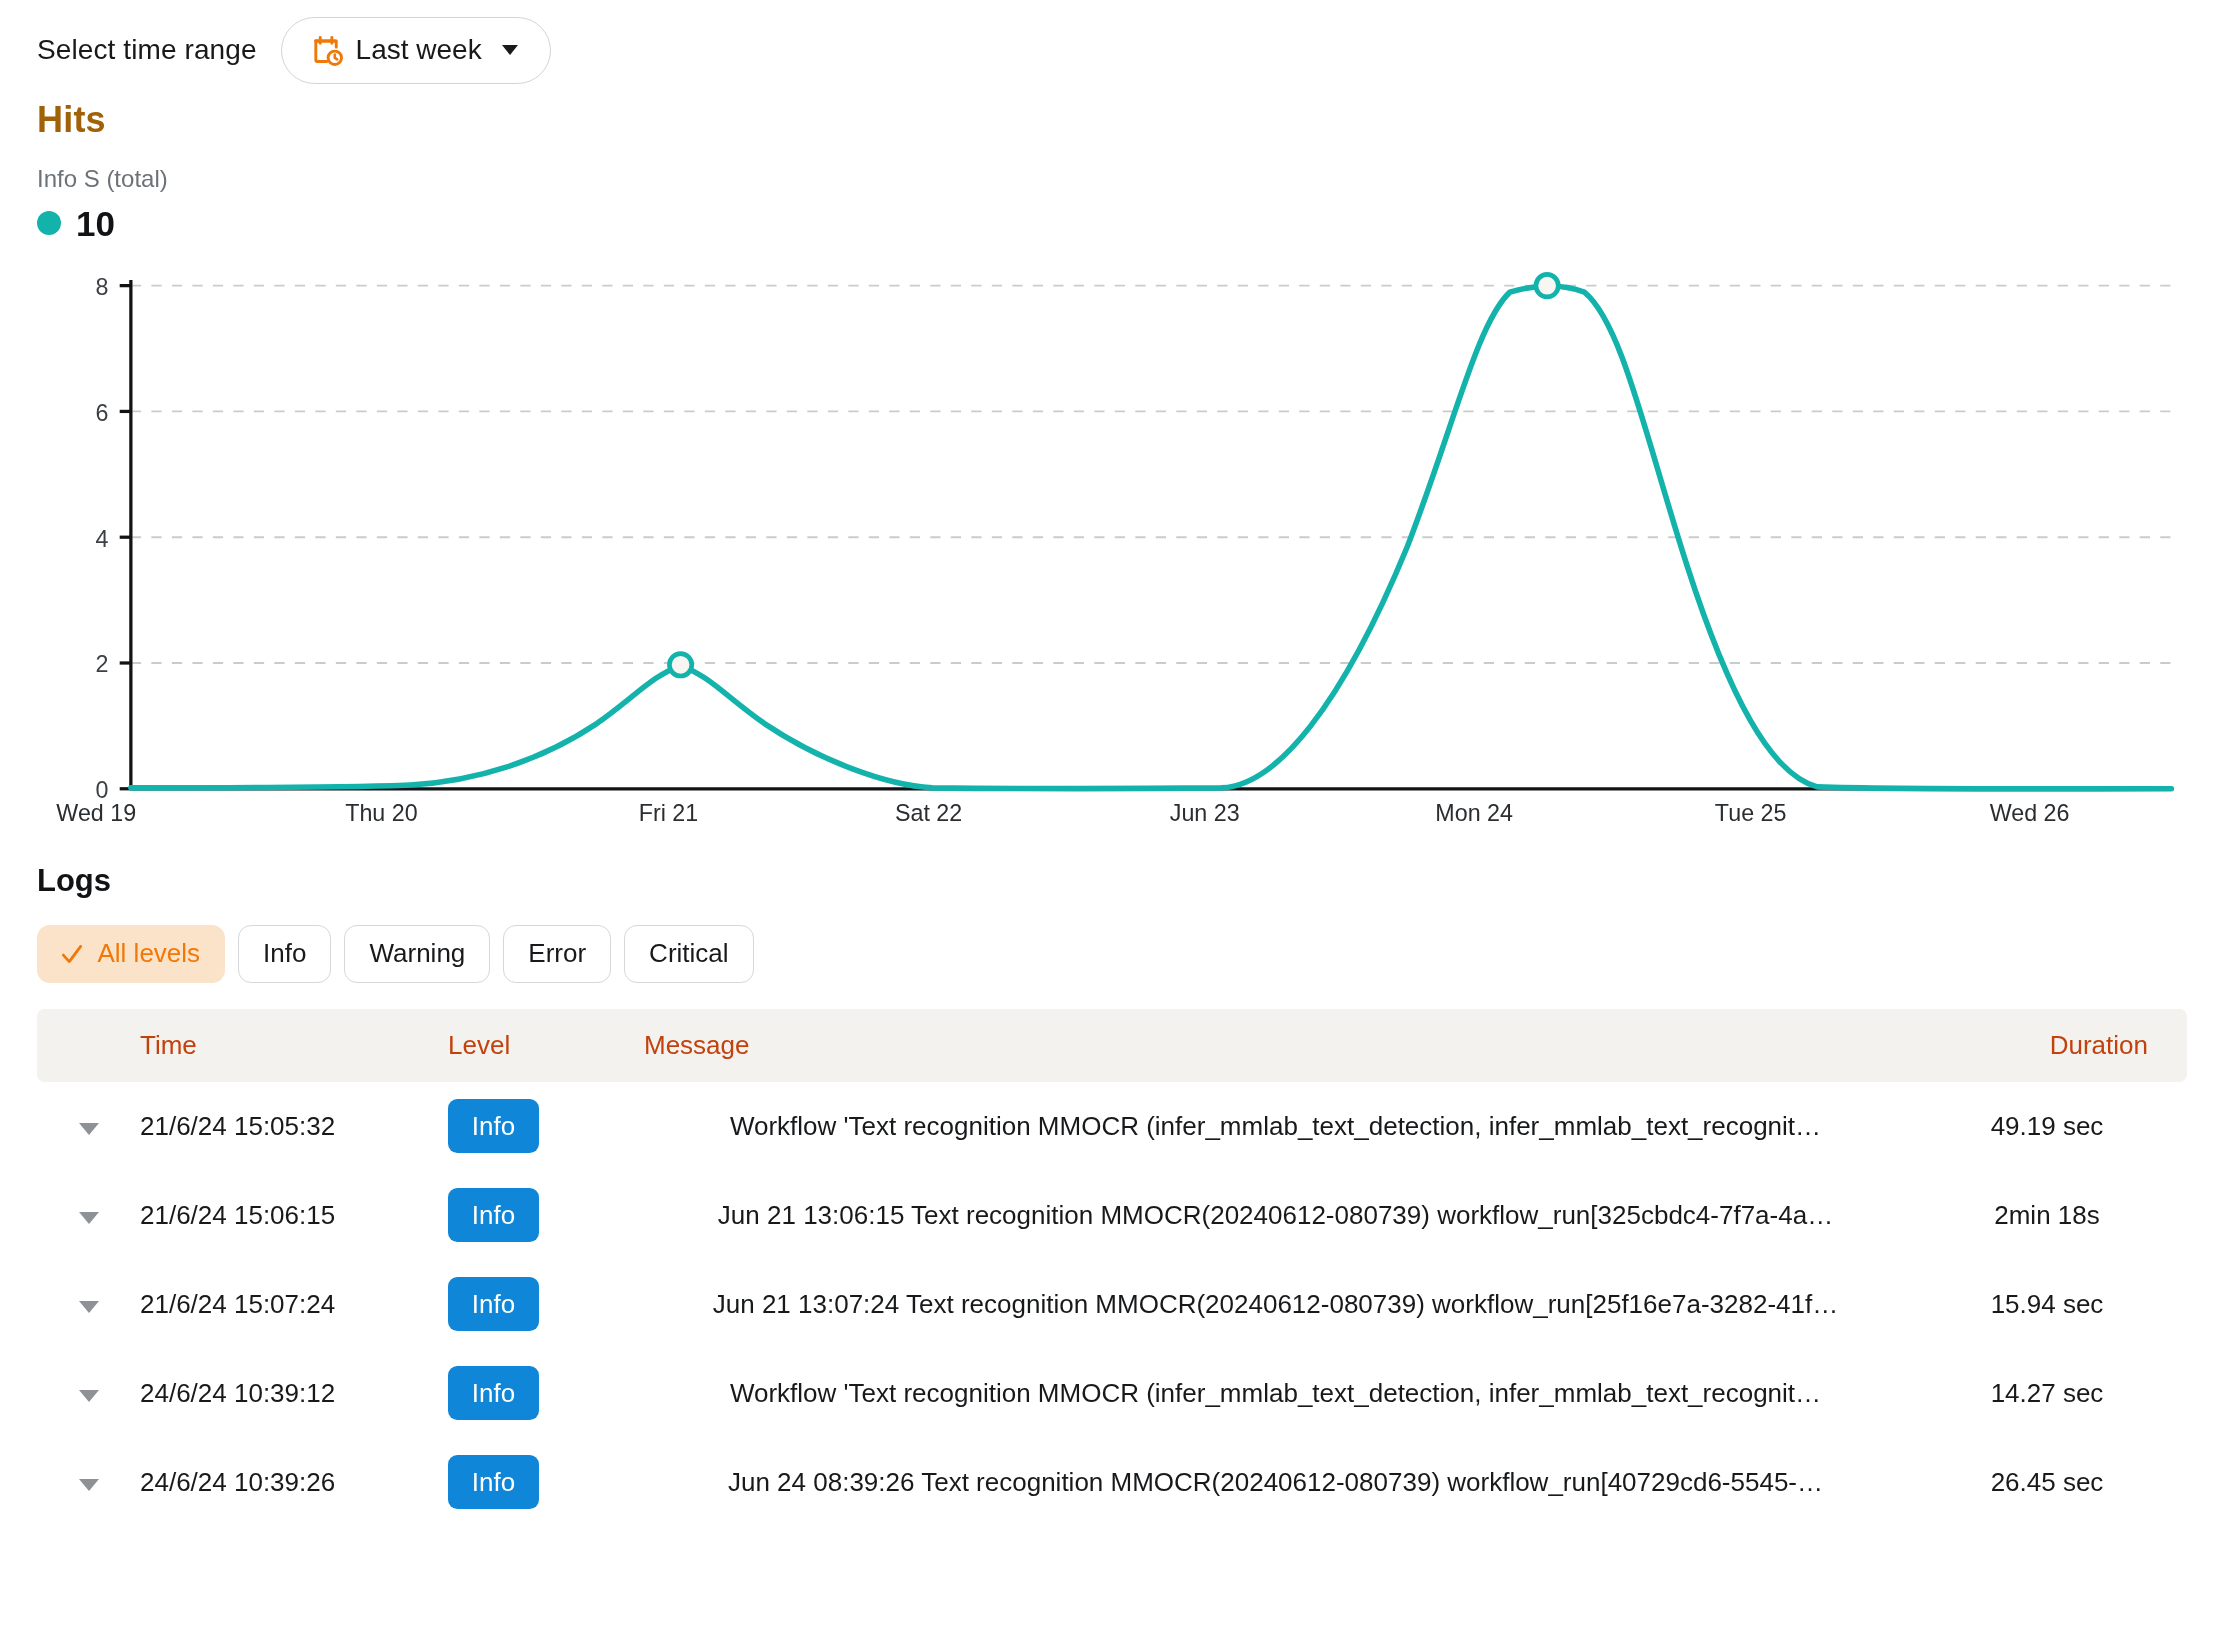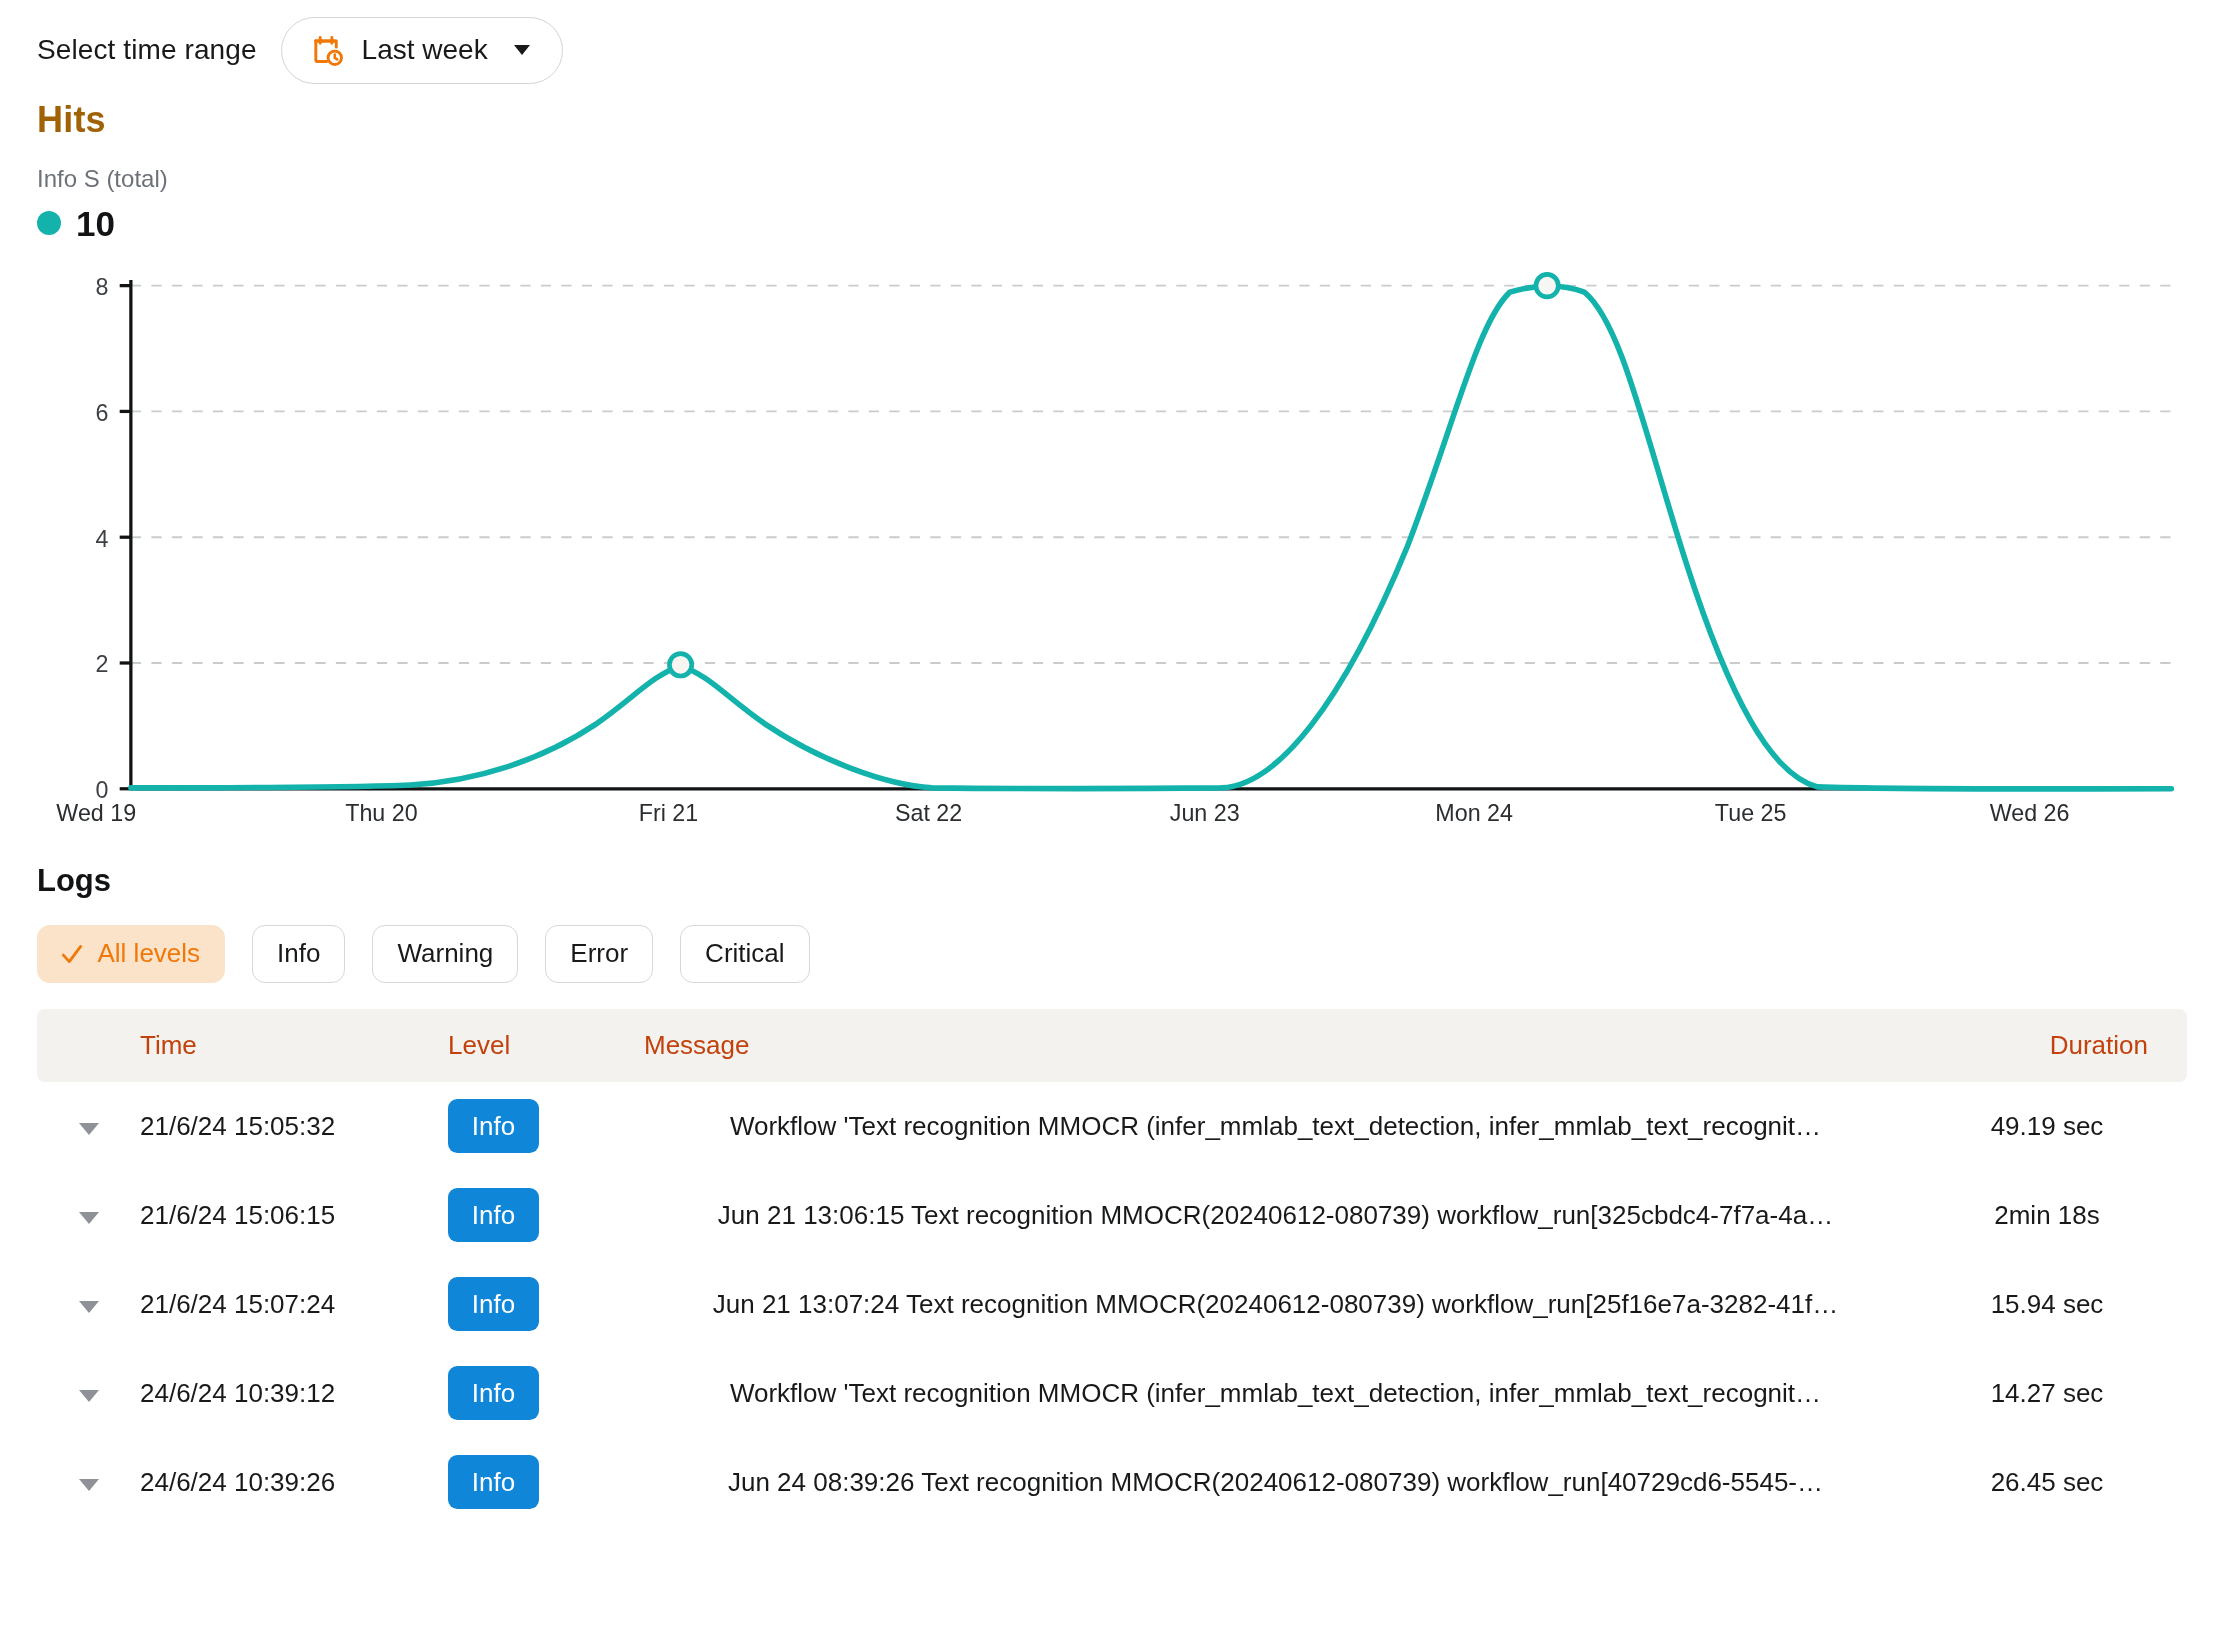--- a/index.html
+++ b/index.html
@@ -32,21 +32,21 @@
     box-sizing: border-box;
   }
   .timerange-label {
     font-size: 28px;
     color: #18191b;
     letter-spacing: 0.1px;
   }
   .timerange-select {
     display: flex;
     align-items: center;
-    gap: 17px;
+    gap: 11px;
     border: 1.9px solid #d2d4d7;
     border-radius: 43px;
     height: 67px;
     padding: 0 32px 0 28px;
     box-sizing: border-box;
     background: #fff;
     cursor: pointer;
   }
   .cal-icon {
     width: 35px;
@@ -126,21 +126,21 @@
   
   .logs-title {
     font-size: 31px;
     font-weight: 700;
     color: #111315;
     margin: 9.3px 0 0 0;
   }
   .chips {
     display: flex;
     align-items: center;
-    gap: 27px;
+    gap: 13px;
     margin-top: 26px;
   }
   .chip {
     height: 58px;
     border-radius: 13px;
     border: 1.9px solid #d5d7da;
     background: #fff;
     display: flex;
     align-items: center;
     justify-content: center;

